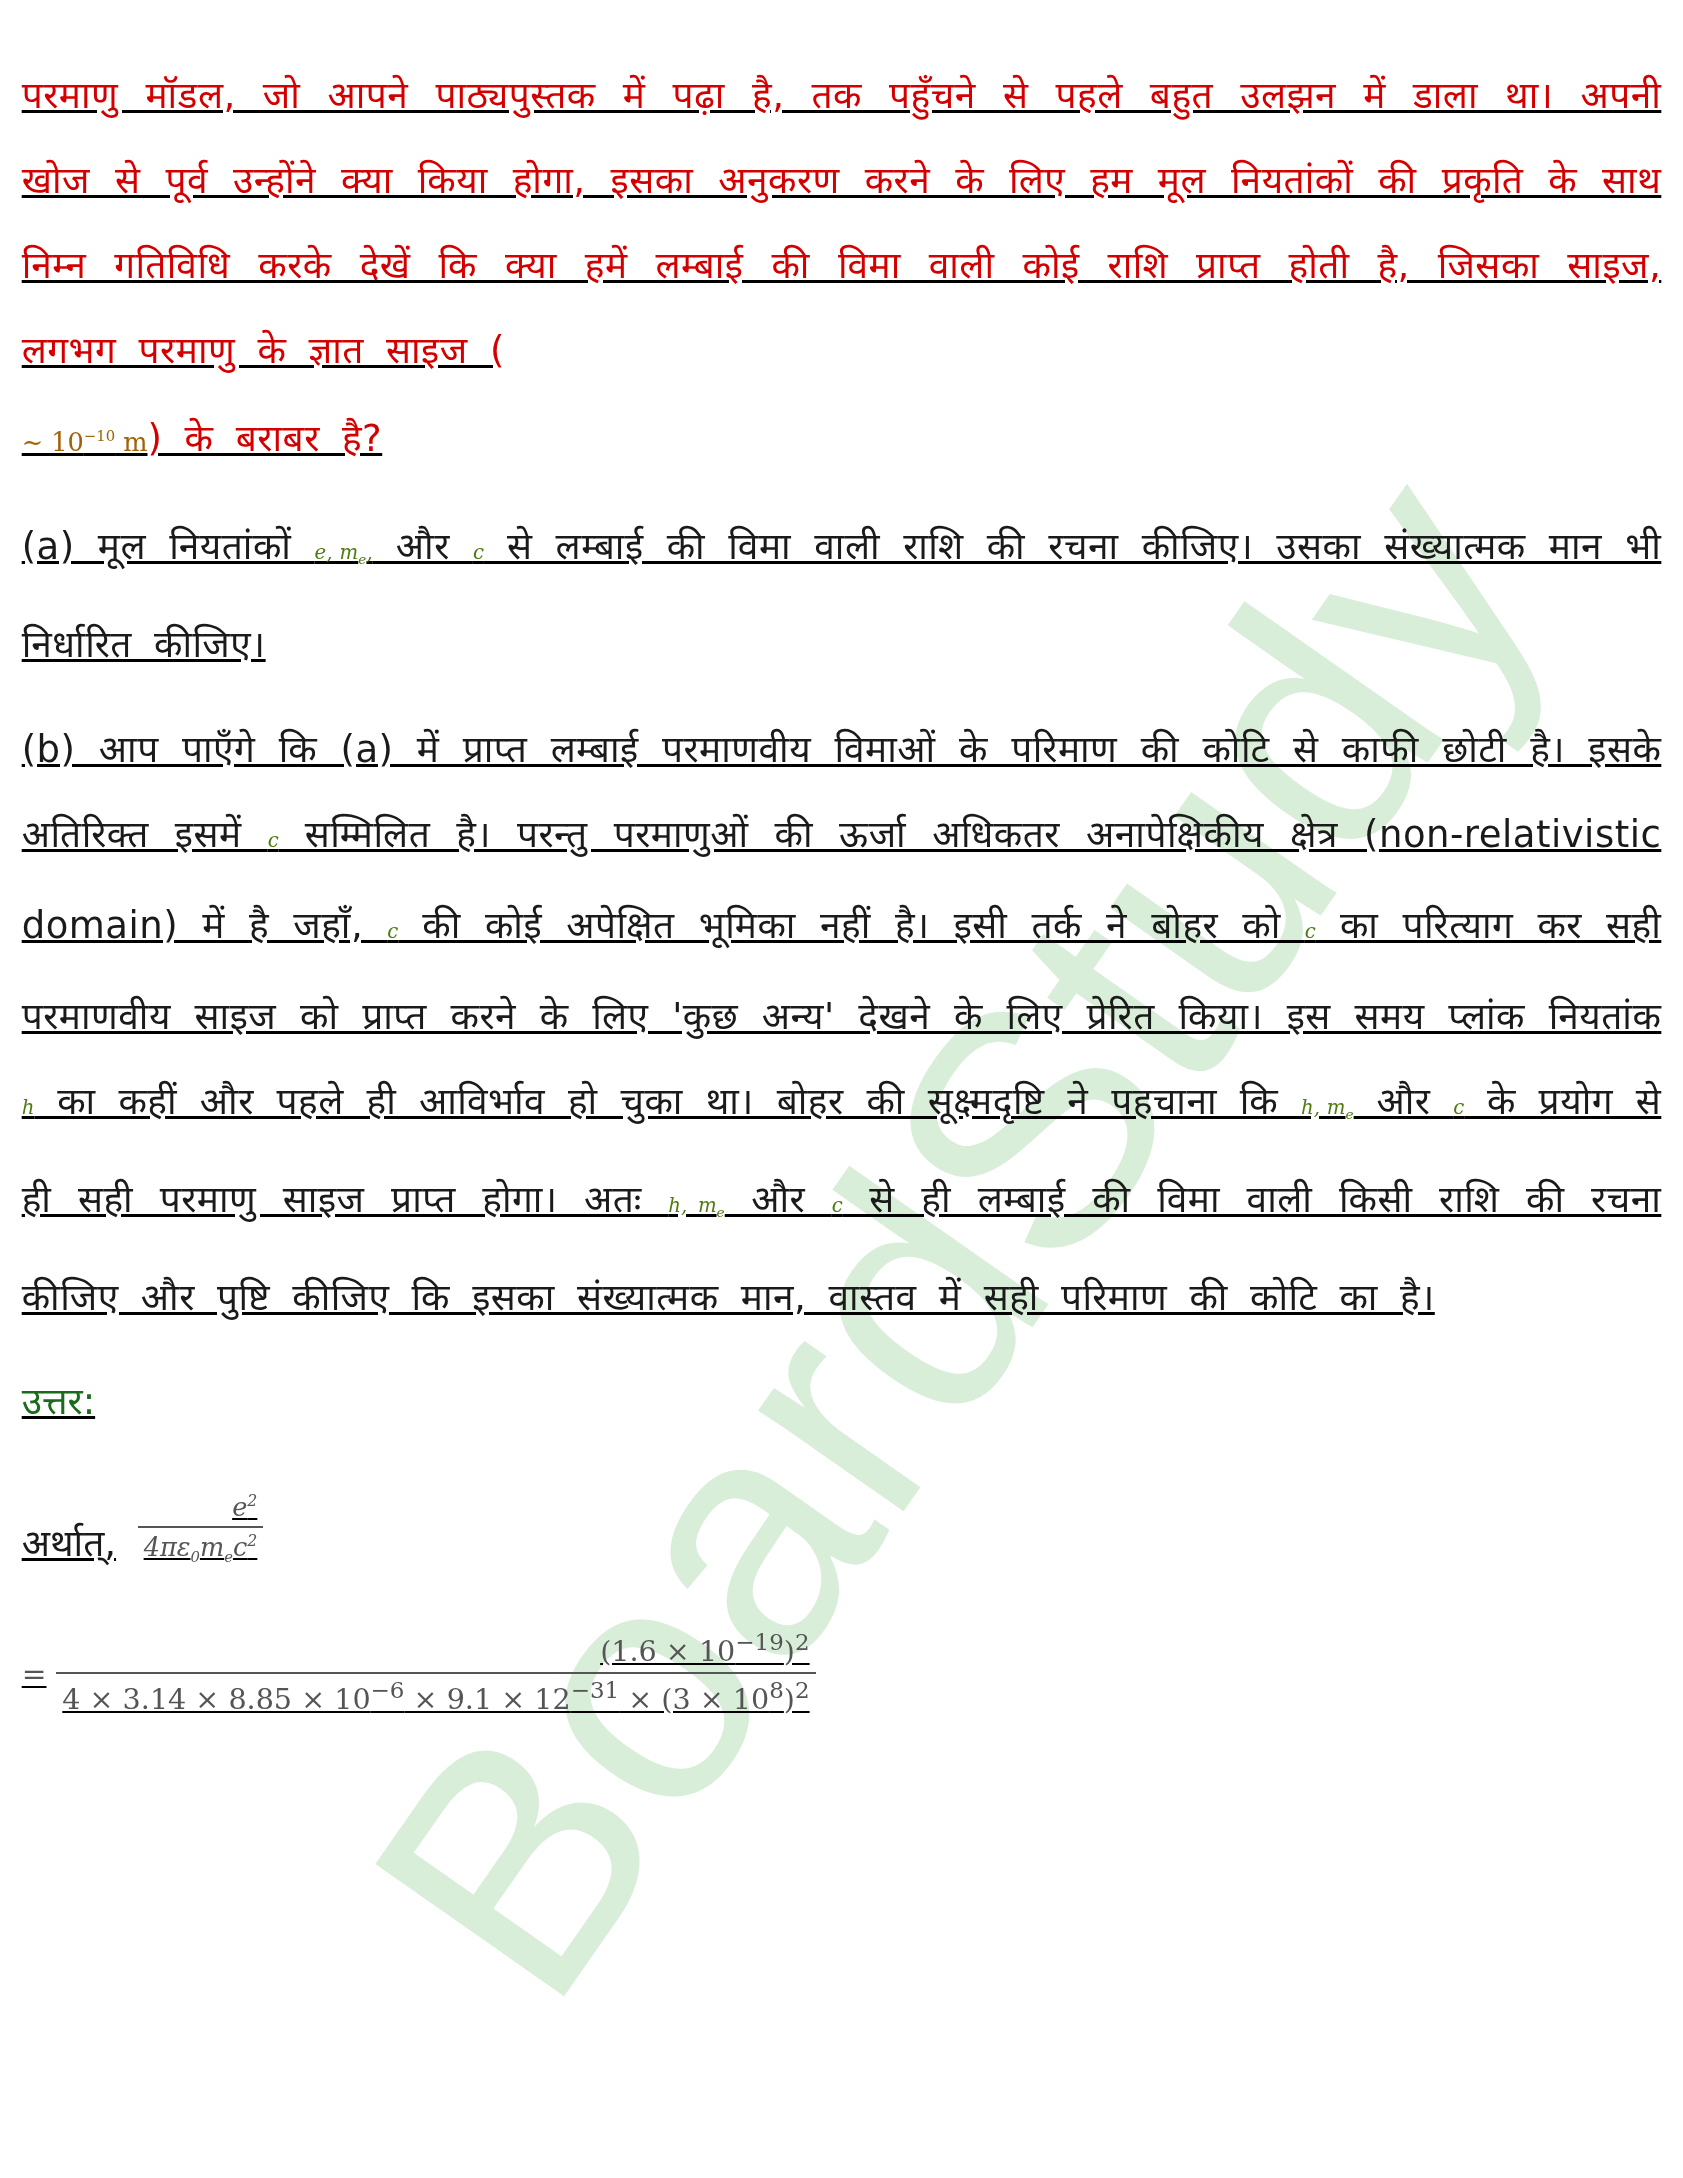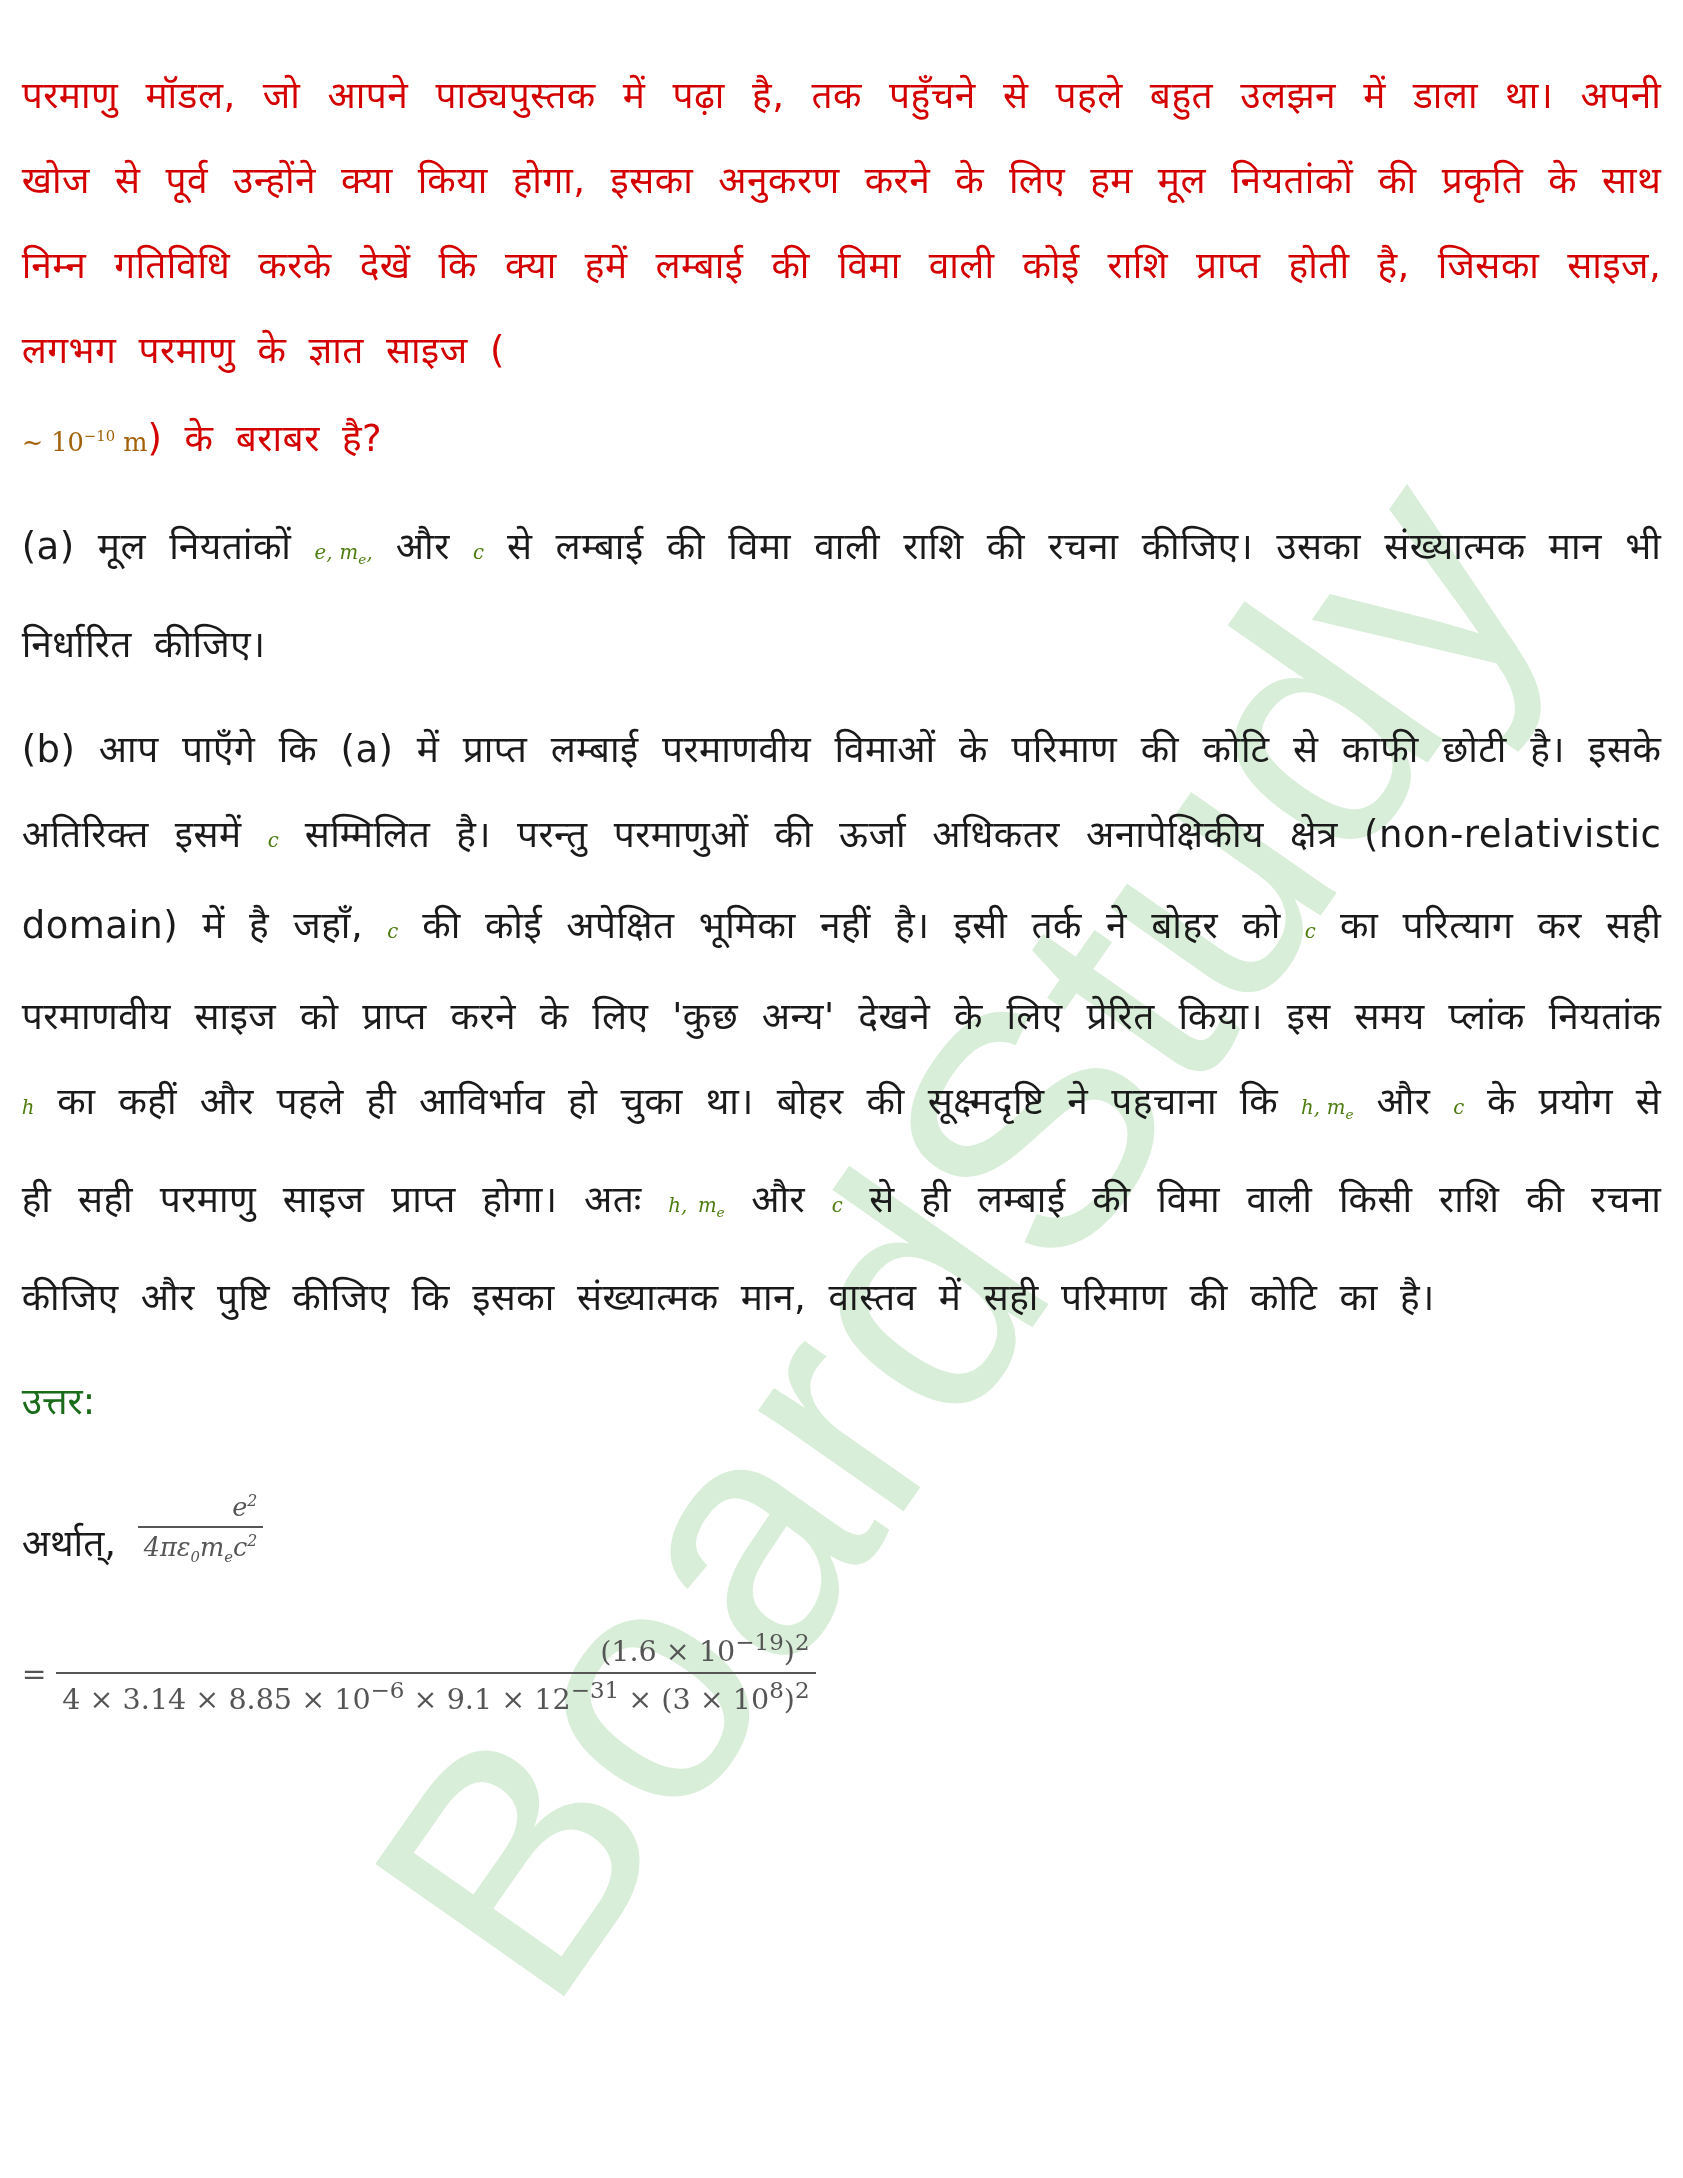--- a/index.html
+++ b/index.html
@@ -13,20 +13,21 @@
       position: relative;
       overflow: hidden;
       font-family: "DejaVu Sans", "Liberation Sans", sans-serif;
     }
     .page {
       position: relative;
       z-index: 2;
       padding: 53px 21.7px 0 21.7px;
       box-sizing: border-box;
       width: 1683px;
+      text-decoration: underline;
     }
     .para {
       font-size: 37px;
       line-height: 85px;
       letter-spacing: 0.5px;
       word-spacing: 9.9px;
       margin: 0 0 19.7px 0;
       color: #1a1a1a;
       text-align: justify;
       text-align-last: left;

